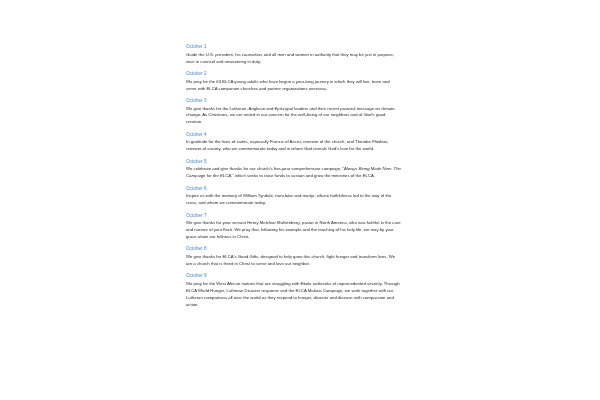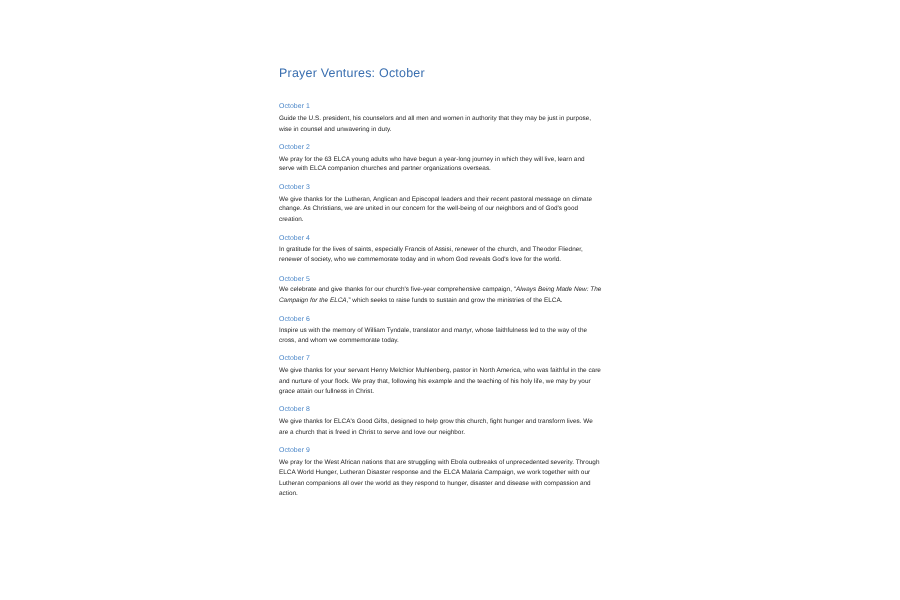--- a/index.html
+++ b/index.html
@@ -55,21 +55,20 @@
   .entry-text i {
     font-style: italic;
   }
 </style>
 </head>
 <body>
 
 <div id="page">
   <div id="doc-body">
 
-    <h1 id="doc-title">Prayer Ventures: October</h1>
 
     <div class="entry">
       <h2 class="entry-heading">October 1</h2>
       <p class="entry-text">Guide the U.S. president, his counselors and all men and women in authority that they may be just in purpose, wise in counsel and unwavering in duty.</p>
     </div>
 
     <div class="entry">
       <h2 class="entry-heading">October 2</h2>
       <p class="entry-text">We pray for the 63 ELCA young adults who have begun a year-long journey in which they will live, learn and serve with ELCA companion churches and partner organizations overseas.</p>
     </div>

